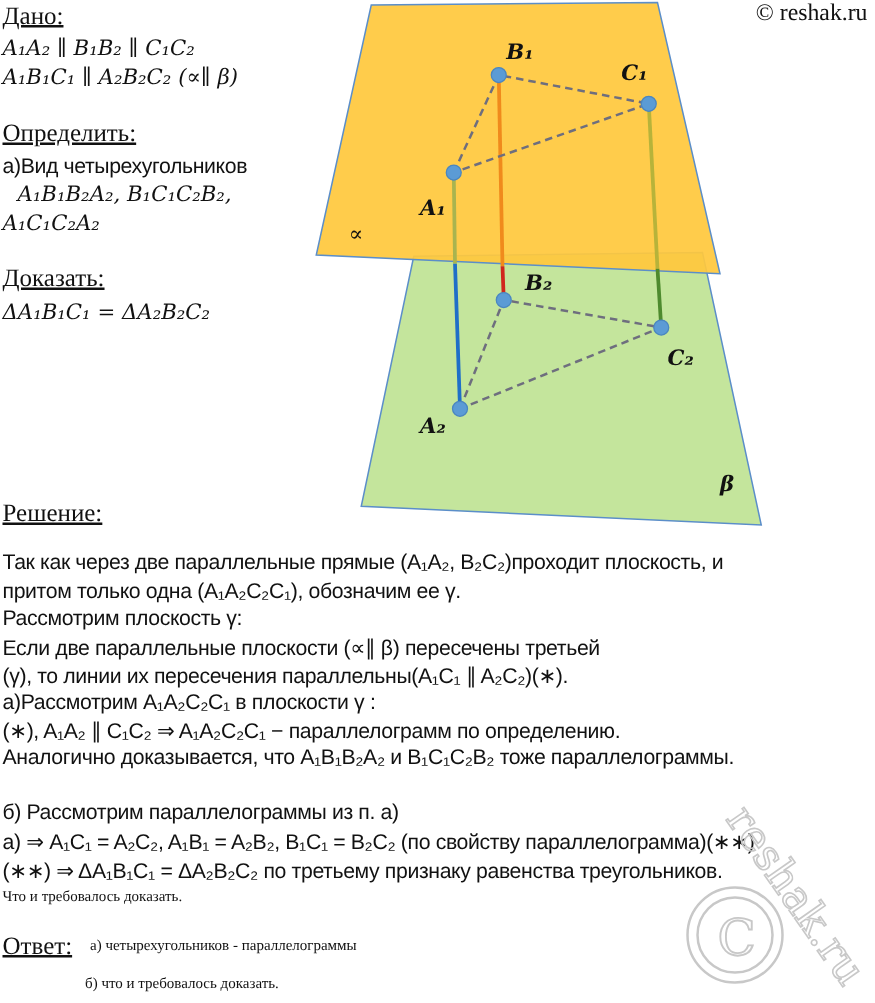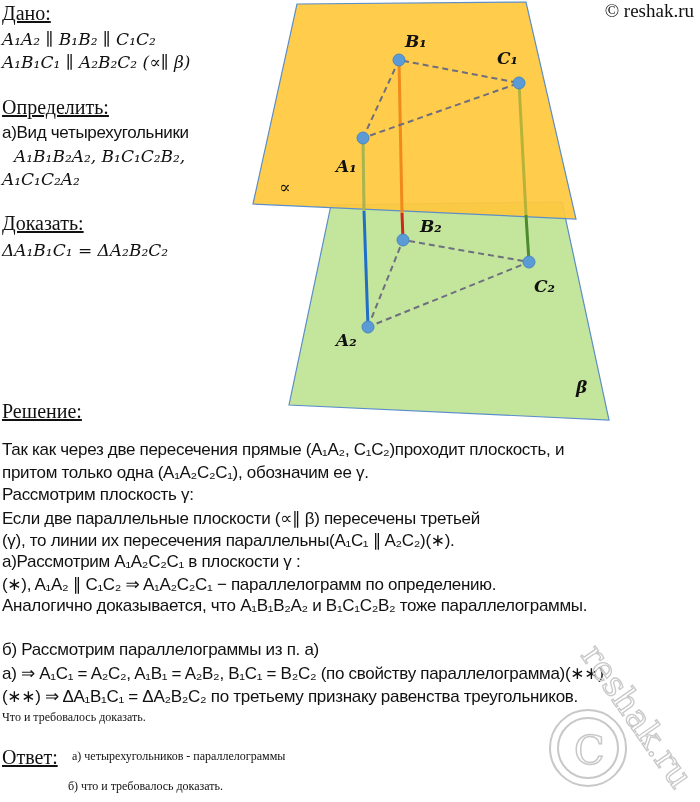--- a/index.html
+++ b/index.html
@@ -56,29 +56,29 @@
   </g>
   <text x="279" y="193" font-size="17" fill="#111">∝</text>
   <text x="576" y="393" font-size="17" font-weight="bold" font-style="italic" fill="#111">β</text>
 </svg>
 
 <div class="abs hdr" style="left:2px; top:2px;">Дано:</div>
 <div class="abs math" style="left:2px; top:29px;">A₁A₂ ∥  B₁B₂ ∥ C₁C₂</div>
 <div class="abs math" style="left:2px; top:52px;">A₁B₁C₁  ∥ A₂B₂C₂ (∝∥ β)</div>
 
 <div class="abs hdr" style="left:2px; top:96px;">Определить:</div>
-<div class="abs txt" style="left:2px; top:123px;"> а)Вид четырехугольники</div>
+<div class="abs txt" style="left:2px; top:123px;"> а)Вид четырехугольников</div>
 <div class="abs math" style="left:14px; top:146px;">A₁B₁B₂A₂, B₁C₁C₂B₂,</div>
 <div class="abs math" style="left:2px; top:169px;"> A₁C₁C₂A₂</div>
 
 <div class="abs hdr" style="left:2px; top:212px;">Доказать:</div>
 <div class="abs math" style="left:2px; top:240px;">ΔA₁B₁C₁ = ΔA₂B₂C₂</div>
 
 <div class="abs hdr" style="left:2px; top:400px;">Решение:</div>
-<div class="abs txt" style="left:2px; top:440px;">Так как через две пересечения прямые  (A₁A₂, C₁C₂)проходит плоскость, и</div>
+<div class="abs txt" style="left:2px; top:440px;">Так как через две параллельные прямые  (A₁A₂, B₂C₂)проходит плоскость, и</div>
 <div class="abs txt" style="left:2px; top:463px;">притом только одна (A₁A₂C₂C₁), обозначим ее γ.</div>
 <div class="abs txt" style="left:2px; top:485px;">Рассмотрим плоскость γ:</div>
 <div class="abs txt" style="left:2px; top:508px;text-align:right;">Если две параллельные плоскости (∝∥ β) пересечены третьей</div>
 <div class="abs txt" style="left:2px; top:530px;">(γ), то линии их пересечения параллельны(A₁C₁ ∥ A₂C₂)(∗).</div>
 <div class="abs txt" style="left:2px; top:552px;">а)Рассмотрим A₁A₂C₂C₁ в плоскости γ :</div>
 <div class="abs txt" style="left:2px; top:574px;">(∗), A₁A₂ ∥  C₁C₂ ⇒ A₁A₂C₂C₁ − параллелограмм по определению.</div>
 <div class="abs txt" style="left:2px; top:596px;">Аналогично доказывается, что A₁B₁B₂A₂ и B₁C₁C₂B₂ тоже параллелограммы.</div>
 <div class="abs txt" style="left:2px; top:640px;">б) Рассмотрим параллелограммы из п. а)</div>
 <div class="abs txt" style="left:2px; top:663px;">а) ⇒  A₁C₁ = A₂C₂, A₁B₁ = A₂B₂, B₁C₁ = B₂C₂ (по свойству параллелограмма)(∗∗)</div>
 <div class="abs txt" style="left:2px; top:686px;">(∗∗) ⇒ ΔA₁B₁C₁ = ΔA₂B₂C₂ по третьему признаку равенства треугольников.</div>

